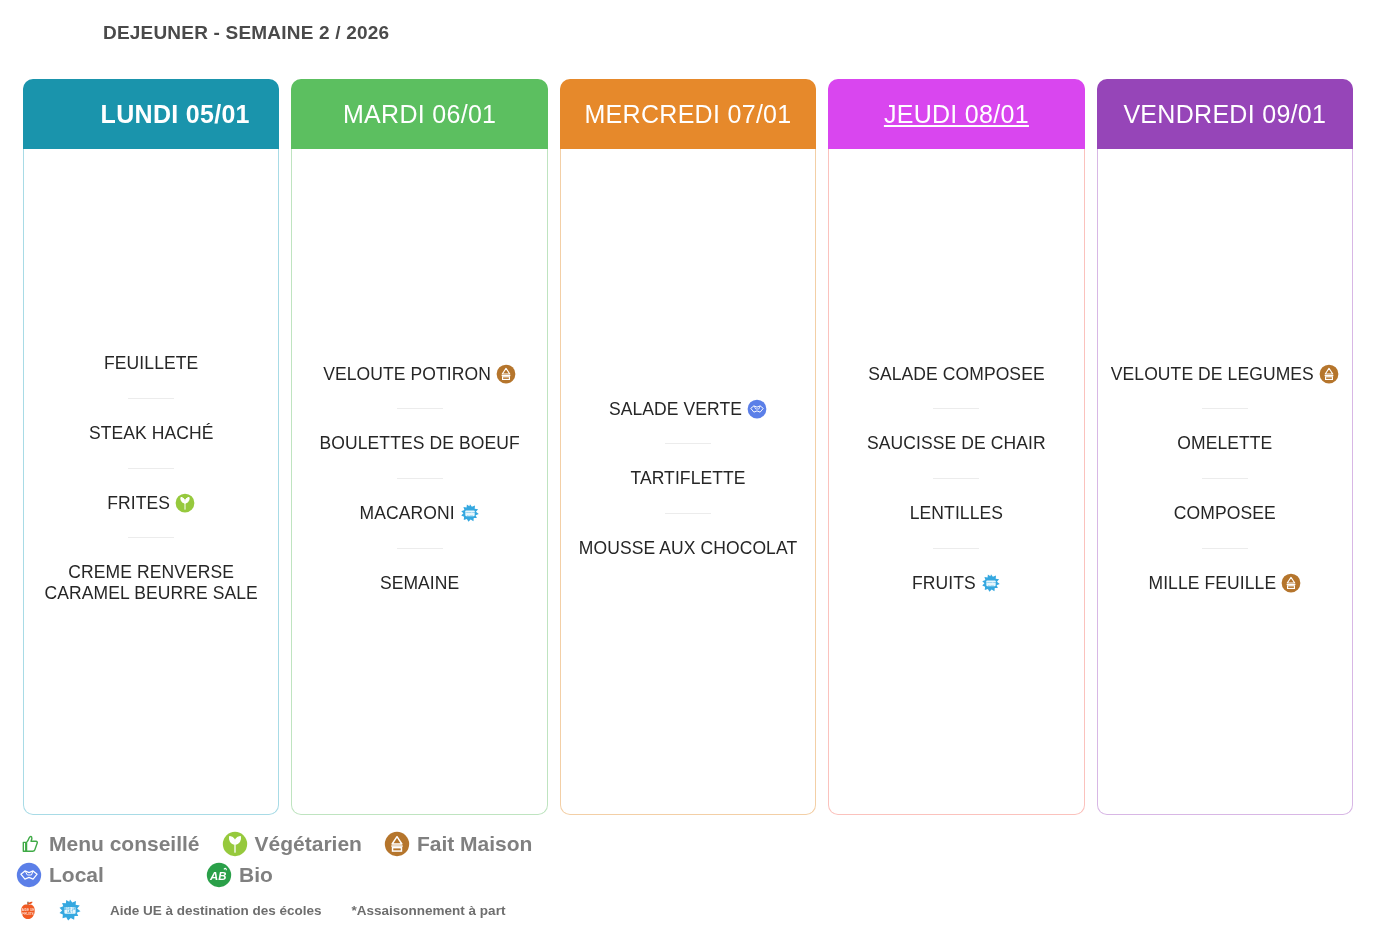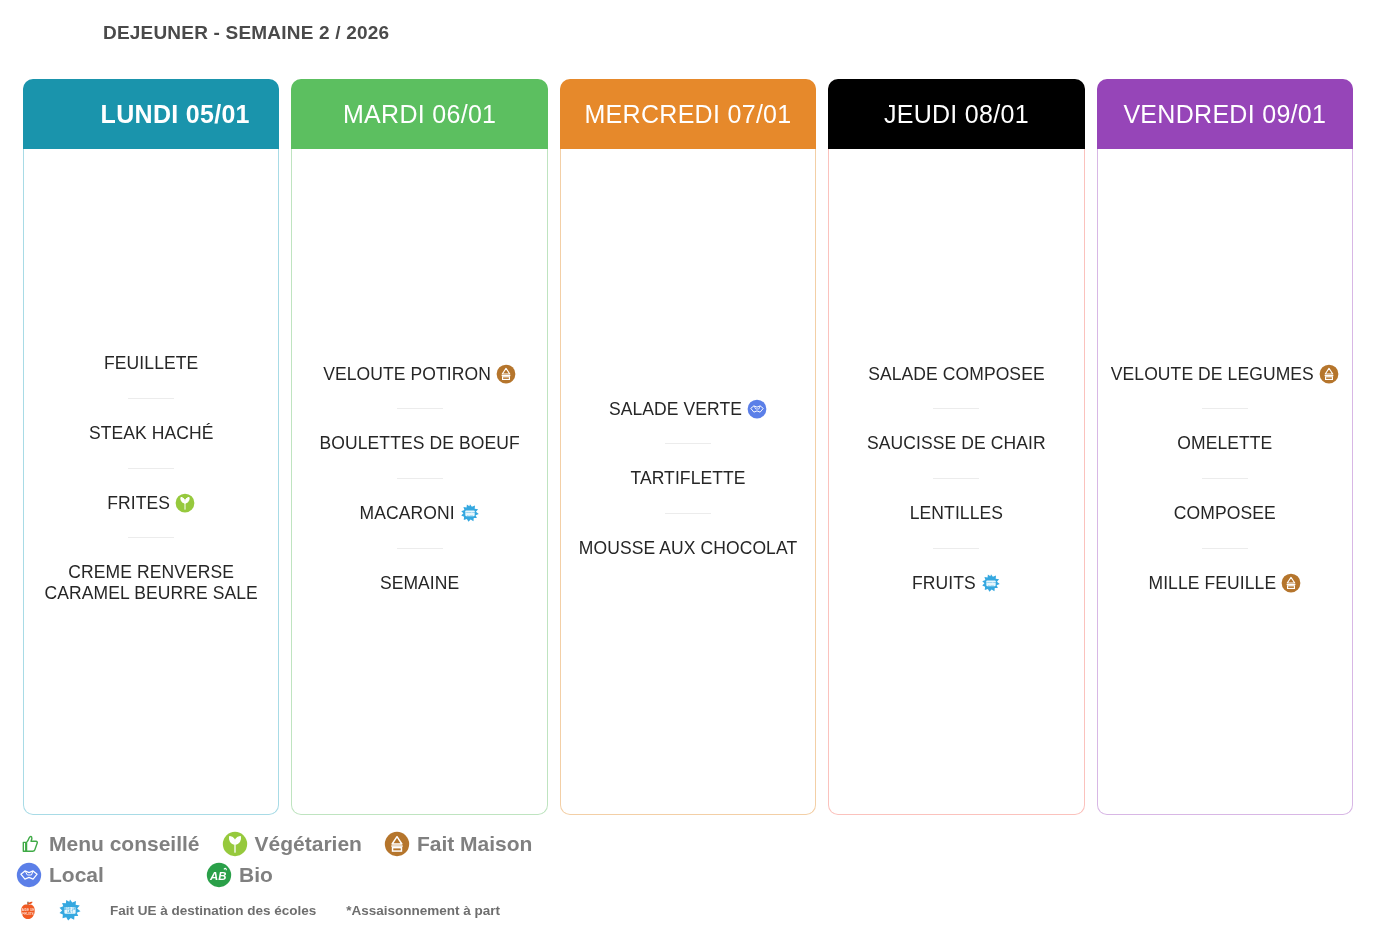--- a/index.html
+++ b/index.html
@@ -225,21 +225,21 @@
                 <path d="M6 15 L11 11 L16 13 L21 11 L26 15 L21 21 L16 19 L11 21 Z" fill="none" stroke="#ffffff" stroke-width="1.5" stroke-linejoin="round"></path>
                 <path d="M11 11 L14 16 L19 16 L21 11" fill="none" stroke="#ffffff" stroke-width="1.2"></path>
               </svg></span></div>
           <div class="dish-sep"></div>
           <div class="dish"><span class="dish-inner">TARTIFLETTE</span></div>
           <div class="dish-sep"></div>
           <div class="dish"><span class="dish-inner">MOUSSE AUX CHOCOLAT</span></div>
         </div>
       </div>
       <div class="day-card" style="border-color: rgb(251, 194, 189);">
-        <div class="day-header" style="background: #000000;">
+        <div class="day-header" style="background: #d946ef; text-decoration: underline;">
           <span>JEUDI 08/01</span>
         </div>
         <div class="day-body">
           <div class="dish"><span class="dish-inner">SALADE COMPOSEE</span></div>
           <div class="dish-sep"></div>
           <div class="dish"><span class="dish-inner">SAUCISSE DE CHAIR</span></div>
           <div class="dish-sep"></div>
           <div class="dish"><span class="dish-inner">LENTILLES</span></div>
           <div class="dish-sep"></div>
           <div class="dish"><span class="dish-inner">FRUITS</span><span class="ico"><svg viewBox="0 0 32 32" xmlns="http://www.w3.org/2000/svg">
@@ -340,18 +340,18 @@
           </svg>
         </span>
         <span class="small-ico" style="margin-right: 14px;">
           <svg viewBox="0 0 32 32" xmlns="http://www.w3.org/2000/svg">
             <path d="M16 2 L19 6 L24 4 L23.5 9 L29 10 L25.5 14 L30 17.5 L25 19.5 L27 24 L22 24 L21.5 29 L17 26.5 L13.5 30 L11 25.5 L6 27 L6.5 22 L2 20 L5.5 16.5 L2 13 L7 11 L5.5 6.5 L10.5 7 L11 2.5 L15 5 Z" fill="#35a8e0"></path>
             <rect x="8.5" y="12" width="15" height="9" rx="1.3" fill="#e7f6fc"></rect>
             <text x="16" y="16.2" font-family="Liberation Sans, sans-serif" font-size="3.9" fill="#35a8e0" text-anchor="middle">AIDE UE</text>
             <text x="16" y="20" font-family="Liberation Sans, sans-serif" font-size="3.9" fill="#35a8e0" text-anchor="middle">LAIT</text>
           </svg>
         </span>
-        <span class="legend-note" style="margin-left: 14px;">Fait UE à destination des écoles</span>
+        <span class="legend-note" style="margin-left: 14px;">Aide UE à destination des écoles</span>
         <span class="legend-note" style="margin-left: 30px;">*Assaisonnement à part</span>
       </div>
   </div>
 
 </div>
 
 </body></html>

